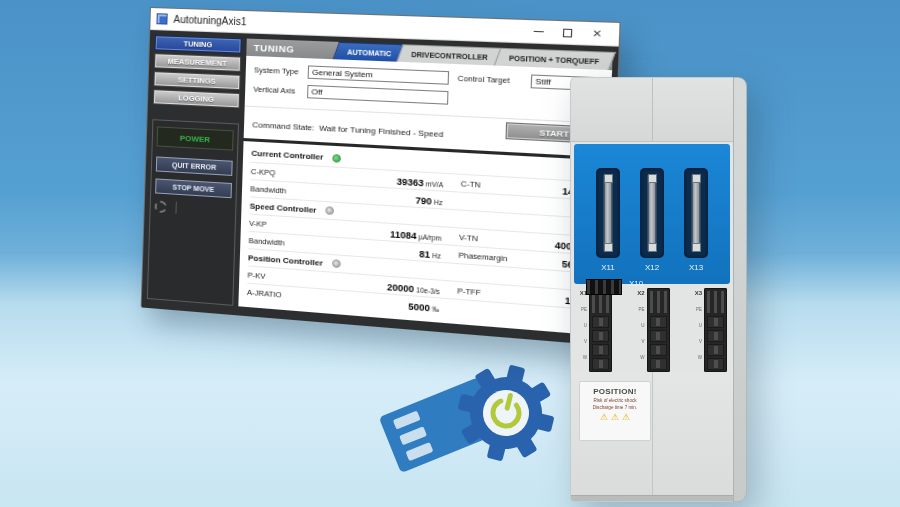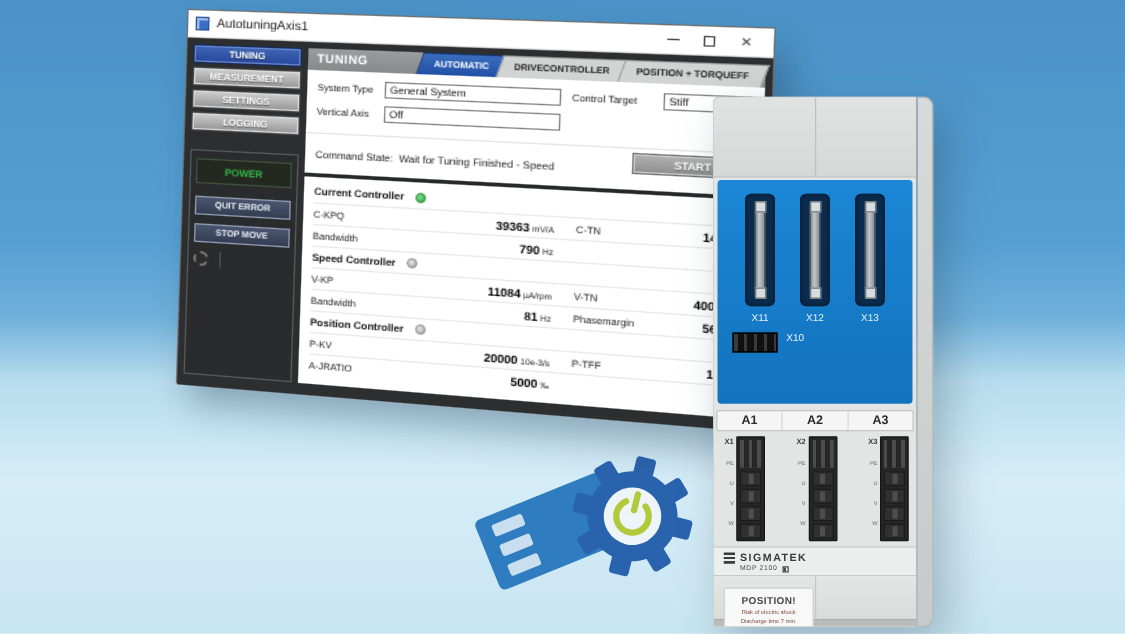--- a/index.html
+++ b/index.html
@@ -75,21 +75,21 @@
   .dv i,.dv2 i{font-style:normal;font-size:6.5px;color:#222;margin-left:2px;}
 
   
   .device{position:absolute;left:570px;top:77px;width:177px;height:425px;display:flex;z-index:3;
     filter:drop-shadow(10px 14px 18px rgba(25,45,65,.28));}
   .dev-face{width:163px;background:#e2e5e4;border:1px solid #c6cac9;border-right:none;border-radius:6px 0 0 4px;
     display:flex;flex-direction:column;overflow:hidden;}
   .dev-side{width:14px;background:linear-gradient(180deg,#d6dad9,#c6cac9);border:1px solid #b4b8b7;border-left:1px solid #aeb2b1;border-radius:0 9px 9px 0;}
   .top-section{height:64px;background:linear-gradient(#e0e3e2,#d5d8d7);border-bottom:1px solid #bfc3c2;position:relative;}
   .top-seam{position:absolute;left:50%;top:0;width:1px;height:100%;background:#bcc0bf;}
-  .blue-panel{margin:2px 3px 0 3px;height:179px;background:linear-gradient(#1b87d6,#1272bd);border-radius:3px;position:relative;padding-top:11px;}
+  .blue-panel{margin:2px 3px 0 3px;height:140px;background:linear-gradient(#1b87d6,#1272bd);border-radius:3px;position:relative;padding-top:24px;}
   .slot-row{display:flex;justify-content:space-around;padding:0 12px;}
   .slot{width:24px;height:90px;background:#0c2c4e;border-radius:5px;position:relative;box-shadow:inset 0 0 4px #001528;}
   .slot-pin{position:absolute;left:50%;top:7px;bottom:7px;width:9px;transform:translateX(-50%);
     background:linear-gradient(90deg,#7e868c,#c2c8cc 40%,#868e94);border:1px solid #55606a;}
   .slot-pin::before,.slot-pin::after{content:"";position:absolute;left:50%;transform:translateX(-50%);width:7px;height:7px;background:#d7dcdf;border:1px solid #6a747c;}
   .slot-pin::before{top:-2px;}
   .slot-pin::after{bottom:-2px;}
   .slot-label-row{display:flex;justify-content:space-around;padding:0 12px;margin-top:5px;}
   .slot-label{font-size:8px;color:#eaf3fb;width:24px;text-align:center;}
   .x10-row{display:flex;align-items:flex-start;margin:7px 0 0 12px;}
@@ -302,25 +302,20 @@
           <span class="slot-label">X11</span>
           <span class="slot-label">X12</span>
           <span class="slot-label">X13</span>
         </div>
         <div class="x10-row">
           <span class="x10-block"></span>
           <span class="x10-label">X10</span>
         </div>
       </div>
 
-      <div class="axis-strip">
-        <span class="axis-cell">A1</span>
-        <span class="axis-cell">A2</span>
-        <span class="axis-cell">A3</span>
-      </div>
 
       <div class="terminal-area">
         <div class="tcol">
           <div class="tlabels">
             <span class="tname">X1</span>
             <span class="tpin">PE</span>
             <span class="tpin">U</span>
             <span class="tpin">V</span>
             <span class="tpin">W</span>
           </div>
@@ -359,30 +354,20 @@
           <div class="tblock">
             <div class="tgrid"></div>
             <div class="tcell"></div>
               <div class="tcell"></div>
               <div class="tcell"></div>
               <div class="tcell"></div>
           </div>
         </div>
       </div>
 
-      <div class="logo-strip">
-        <div class="brand-row">
-          <span class="sigmatek-glyph"></span>
-          <span class="brand-text">SIGMATEK</span>
-        </div>
-        <div class="model-row">
-          <span class="model-text">MDP 2100</span>
-          <span class="ce-glyph"></span>
-        </div>
-      </div>
 
       <div class="bottom-section">
         <span class="bottom-seam"></span>
         <div class="caution-label">
           <div class="caution-title">POSITION!</div>
           <div class="caution-line">Risk of electric shock</div>
           <div class="caution-line">Discharge time 7 min.</div>
           <div class="warn-row">
             <span class="warn-ico">⚠</span>
             <span class="warn-ico">⚠</span>

